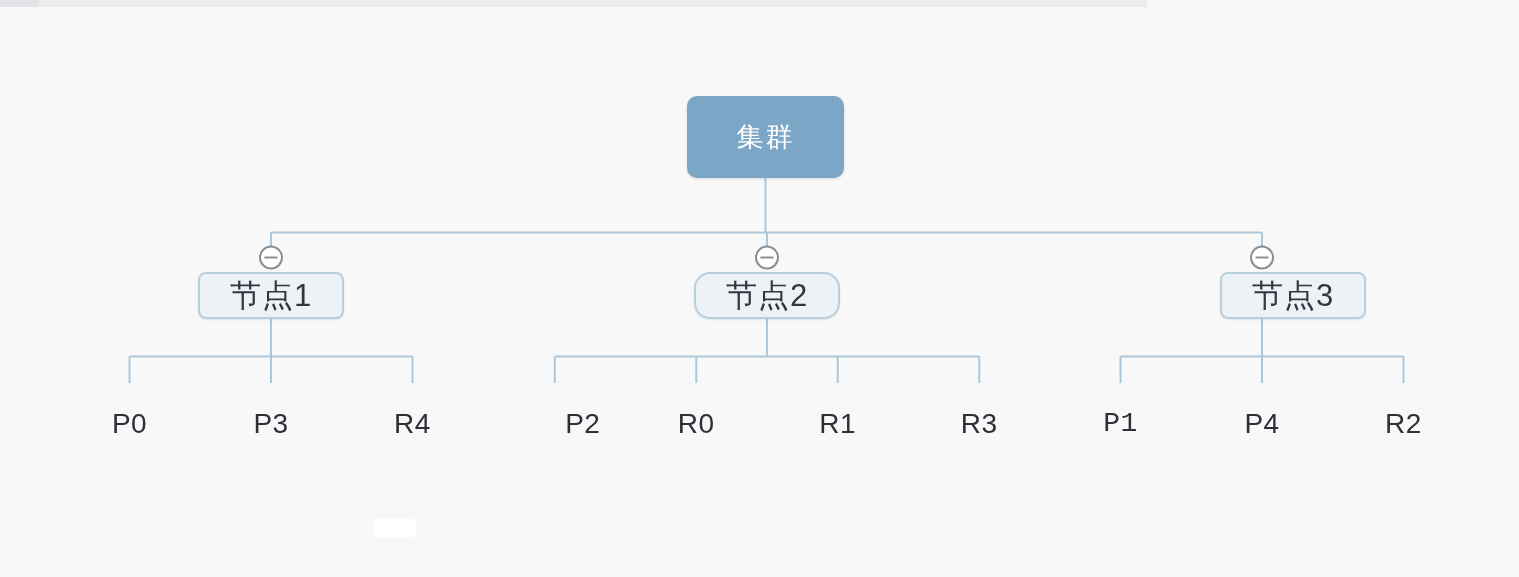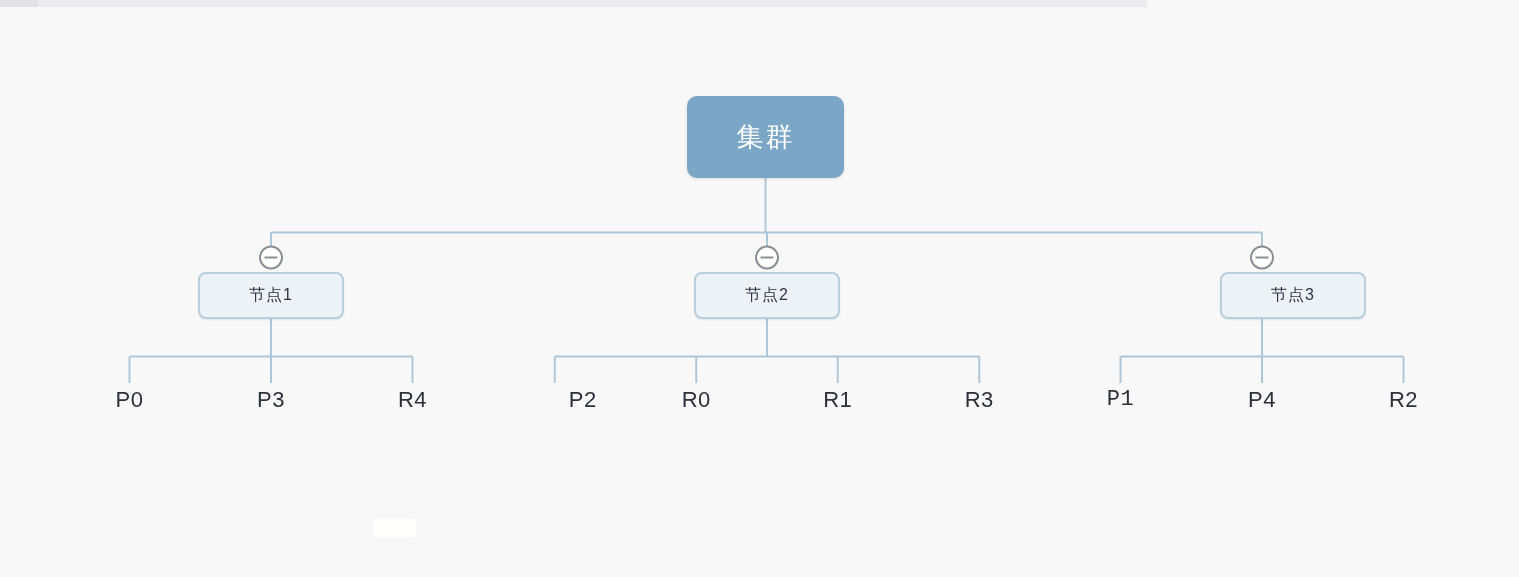--- a/index.html
+++ b/index.html
@@ -24,26 +24,26 @@
     box-shadow:0 1px 3px rgba(0,0,0,.12);cursor:pointer;
   }
   .root-node span{color:var(--root-text);font-size:27px;letter-spacing:2px;font-weight:500;}
 
   .node-box{
     position:absolute;z-index:3;top:272px;width:146px;height:47px;
     transform:translateX(-50%);
     background:var(--node-fill);border:2px solid var(--node-border);border-radius:8px;
     display:flex;align-items:center;justify-content:center;
     box-shadow:0 1px 2px rgba(0,0,0,.08);cursor:pointer;
-    color:var(--node-text);font-size:16px;font-weight:500;letter-spacing:1px;
+    color:var(--node-text);font-size:31px;font-weight:500;letter-spacing:1px;
   }
 
   .leaf-label{
-    position:absolute;z-index:3;top:387px;transform:translateX(-50%);
-    color:var(--leaf-text);font-size:22px;font-weight:500;letter-spacing:.5px;cursor:pointer;
+    position:absolute;z-index:3;top:408px;transform:translateX(-50%);
+    color:var(--leaf-text);font-size:28px;font-weight:500;letter-spacing:.5px;cursor:pointer;
   }
 
   .artifact{position:absolute;z-index:2;left:374px;top:519px;width:42px;height:18px;
     background:rgba(255,255,254,.9);border-radius:2px;}
 
   .watermark{
     position:absolute;z-index:4;right:13px;bottom:9px;
     color:var(--watermark);font-size:20px;letter-spacing:.5px;
   }
 </style>
@@ -77,21 +77,21 @@
 
   <div id="groups">
       <div class="leaf-label" style="left: 129.5px;">P0</div>
       <div class="leaf-label" style="left: 271px;">P3</div>
       <div class="leaf-label" style="left: 412.5px;">R4</div>
       <div class="node-box" style="left: 271px;">节点1</div>
       <div class="leaf-label" style="left: 554.75px; margin-left: 28px;">P2</div>
       <div class="leaf-label" style="left: 696.25px;">R0</div>
       <div class="leaf-label" style="left: 837.75px; text-align: center;">R1</div>
       <div class="leaf-label" style="left: 979.25px;">R3</div>
-      <div class="node-box" style="left: 767px;">节点2</div>
+      <div class="node-box" style="left: 767px; border-radius: 16px;">节点2</div>
       <div class="leaf-label" style="left: 1120.5px; font-family: Liberation Mono, monospace;">P1</div>
       <div class="leaf-label" style="left: 1262px;">P4</div>
       <div class="leaf-label" style="left: 1403.5px;">R2</div>
       <div class="node-box" style="left: 1262px; margin-left: 31px;">节点3</div>
     </div>
 
   <div class="artifact"></div>
 
 </div>
 

